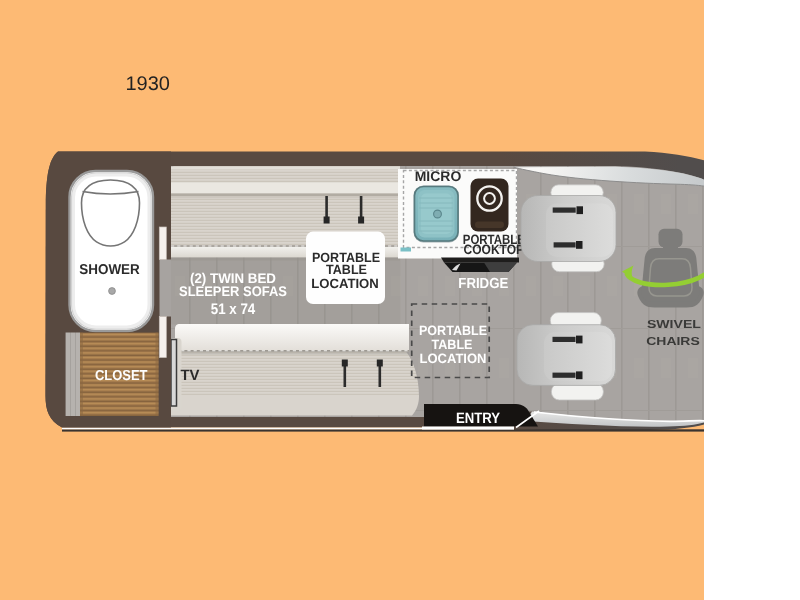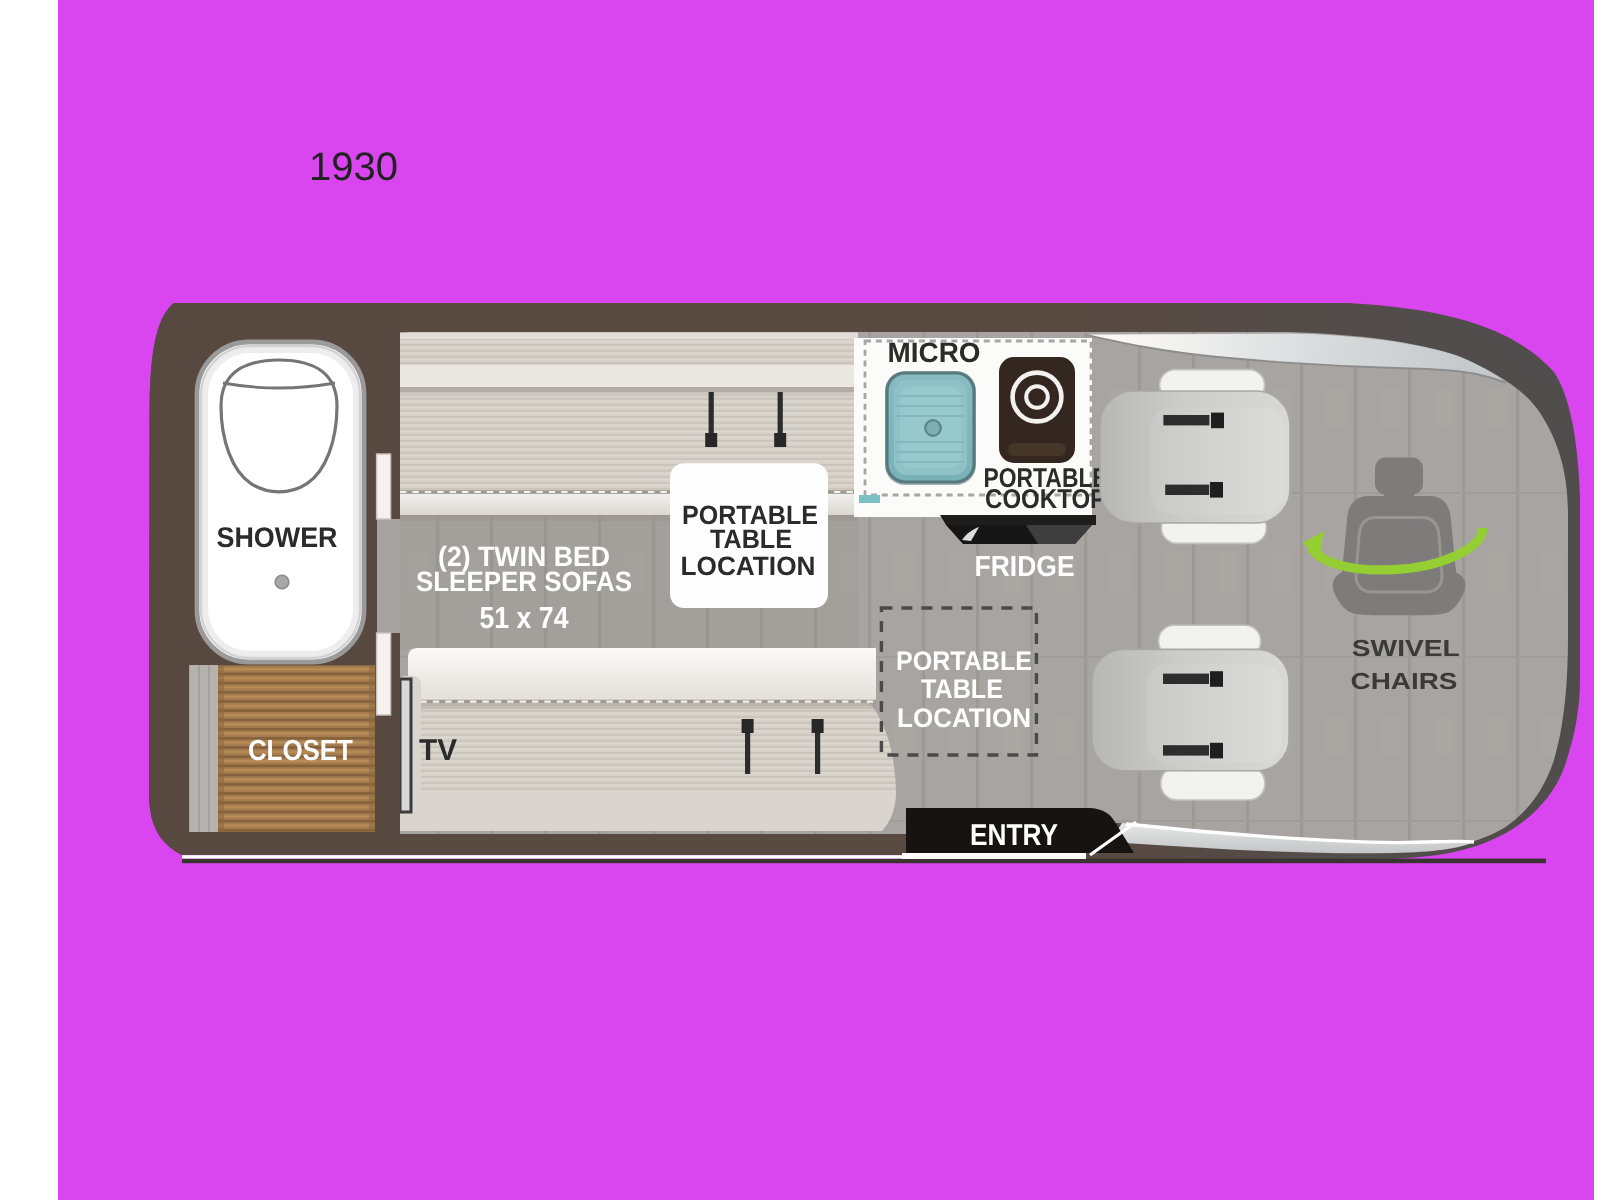--- a/index.html
+++ b/index.html
@@ -1,16 +1,16 @@
 <!DOCTYPE html>
 <html><head>
 <meta charset="utf-8">
 <style>
 html,body{margin:0;padding:0;background:#ffffff;}
-#stage{position:relative;width:768px;height:600px;background:#d946ef;overflow:hidden;margin-left:29px;}
+#stage{position:relative;width:704px;height:600px;background:#fdba74;overflow:hidden;}
 svg{position:absolute;left:0;top:0;}
 text{font-family:"Liberation Sans",sans-serif;-webkit-font-smoothing:antialiased;}
 svg{-webkit-font-smoothing:antialiased;text-rendering:geometricPrecision;}
 </style>
 </head>
 <body>
 <div id="stage">
 <svg width="800" height="600" viewBox="0 0 800 600">
 <defs>
   <linearGradient id="wallGrad" x1="500" y1="0" x2="680" y2="0" gradientUnits="userSpaceOnUse">

